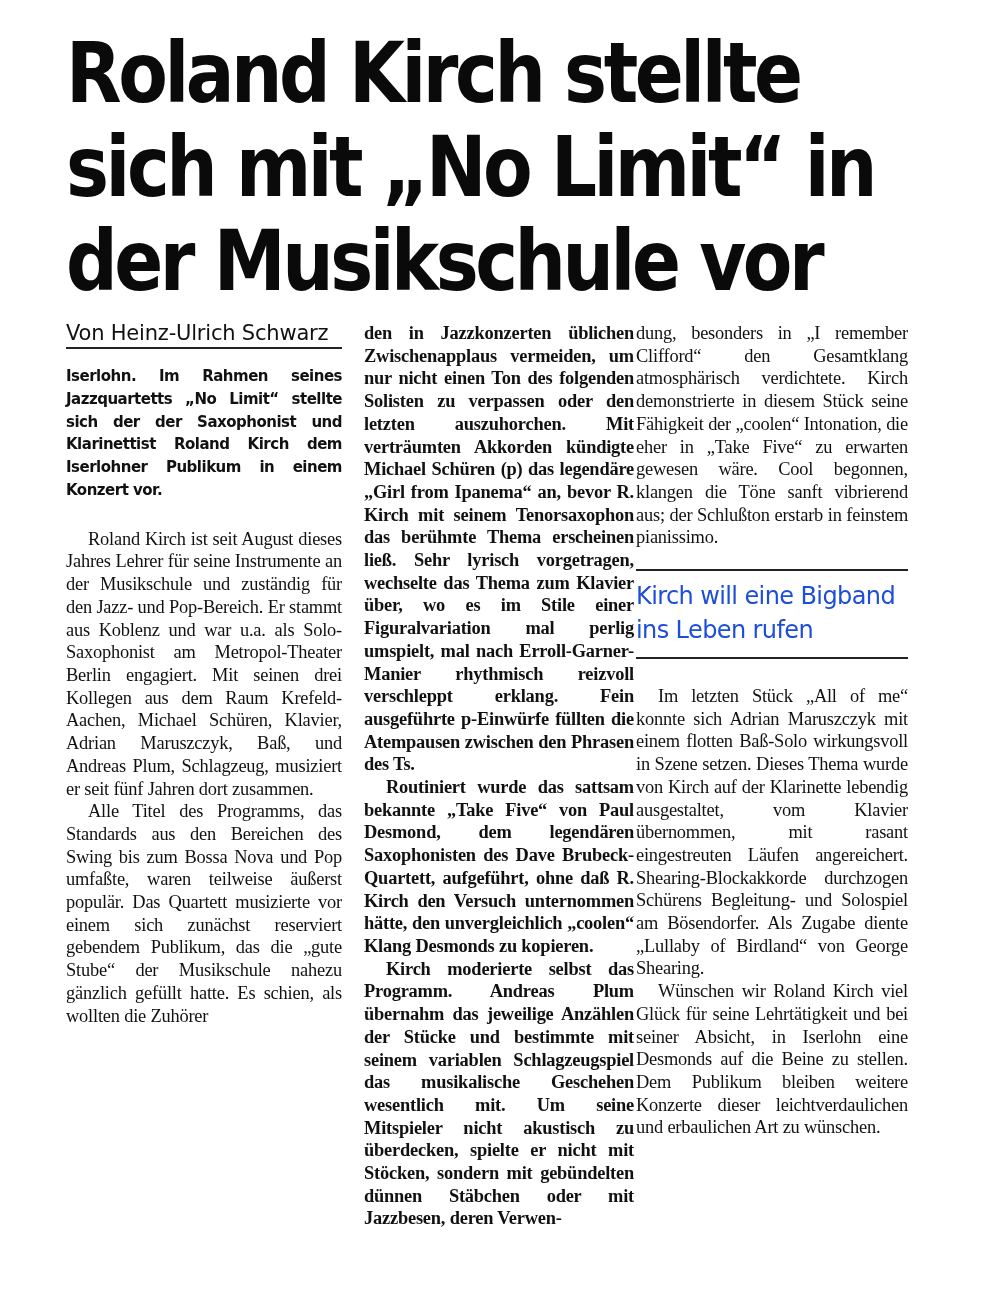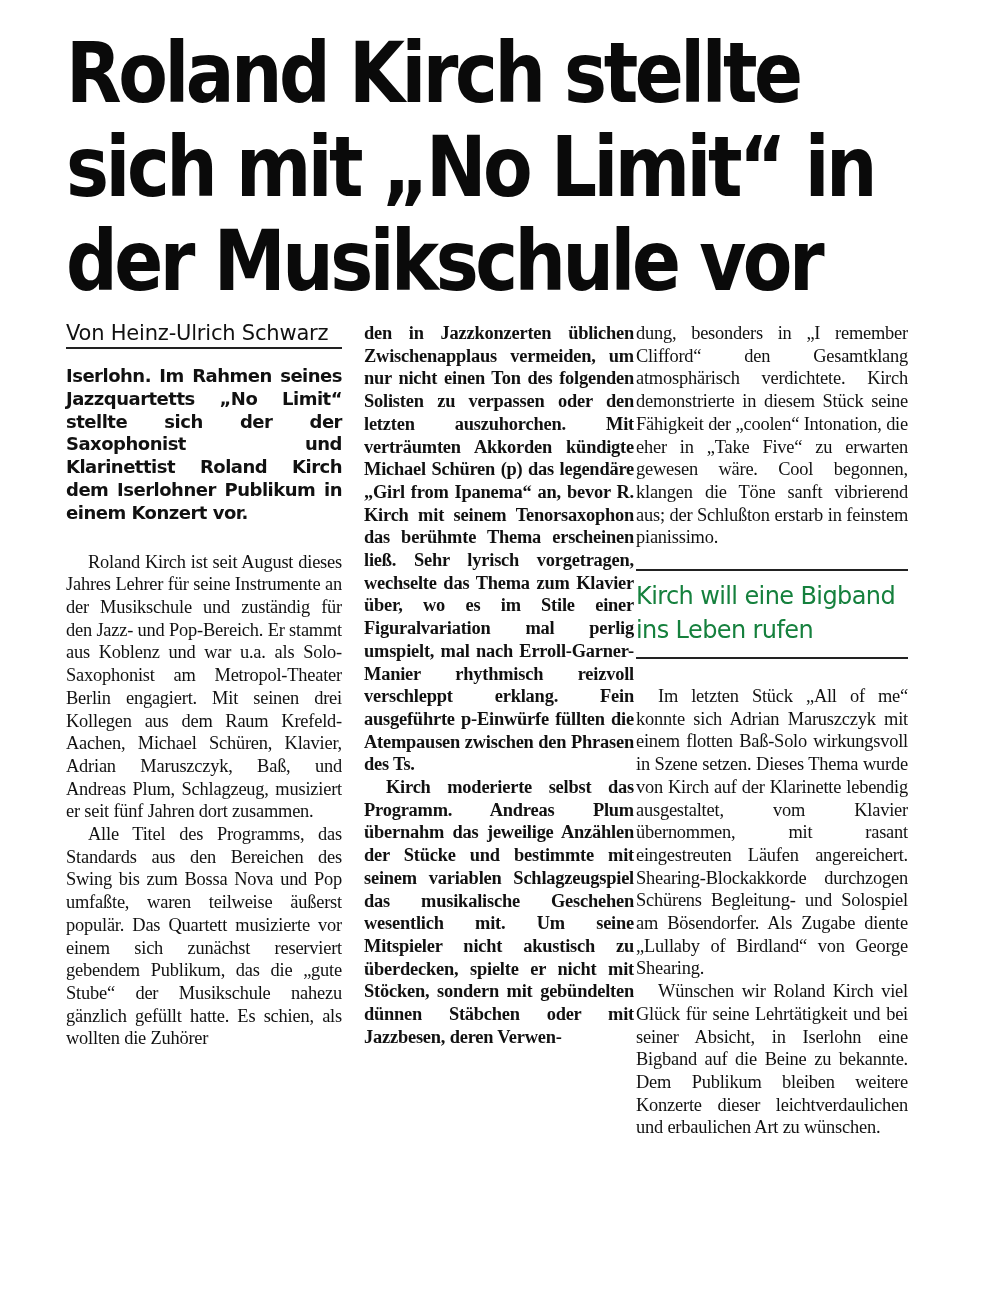--- a/index.html
+++ b/index.html
@@ -46,21 +46,21 @@
       font-size: 21px;
       line-height: 22px;
       padding-bottom: 3px;
       border-bottom: 2px solid #222;
       margin-bottom: 16px;
       letter-spacing: -0.2px;
     }
     .lead {
       font-family: "DejaVu Sans", "Liberation Sans", sans-serif;
       font-weight: bold;
-      font-size: 18px;
+      font-size: 15px;
       line-height: 22.8px;
       text-align: justify;
       letter-spacing: -0.5px;
       margin: 0 0 26px 0;
     }
     .para {
       font-size: 18.4px;
       line-height: 22.7px;
       text-align: justify;
       margin: 0;
@@ -70,42 +70,43 @@
     .para.indent { text-indent: 22px; }
     .subhead {
       font-family: "DejaVu Sans", "Liberation Sans", sans-serif;
       font-size: 24px;
       line-height: 34px;
       letter-spacing: -0.6px;
       border-top: 2px solid #222;
       border-bottom: 2px solid #222;
       padding: 8px 0 10px 0;
       margin: 20px 0 26px 0;
-      color: #15803d;
+      color: #1d4ed8;
     }
   </style>
 </head>
 <body>
 
 <h1 class="headline">
   <span>Roland Kirch stellte</span>
   <span>sich mit „No Limit“ in</span>
   <span>der Musikschule vor</span>
 </h1>
 
 <div class="col col1">
   <div class="byline">Von Heinz-Ulrich Schwarz</div>
   <p class="lead">Iserlohn. Im Rahmen seines Jazzquartetts „No Limit“ stellte sich der der Saxophonist und Klarinettist Roland Kirch dem Iserlohner Publikum in einem Konzert vor.</p>
   <p class="para indent">Roland Kirch ist seit August dieses Jahres Lehrer für seine Instrumente an der Musikschule und zuständig für den Jazz- und Pop-Bereich. Er stammt aus Koblenz und war u.a. als Solo-Saxophonist am Metropol-Theater Berlin engagiert. Mit seinen drei Kollegen aus dem Raum Krefeld-Aachen, Michael Schüren, Klavier, Adrian Maruszczyk, Baß, und Andreas Plum, Schlagzeug, musiziert er seit fünf Jahren dort zusammen.</p>
   <p class="para indent">Alle Titel des Programms, das Standards aus den Bereichen des Swing bis zum Bossa Nova und Pop umfaßte, waren teilweise äußerst populär. Das Quartett musizierte vor einem sich zunächst reserviert gebendem Publikum, das die „gute Stube“ der Musikschule nahezu gänzlich gefüllt hatte. Es schien, als wollten die Zuhörer</p>
 </div>
 
 <div class="col col2">
   <p class="para">den in Jazzkonzerten üblichen Zwischenapplaus vermeiden, um nur nicht einen Ton des folgenden Solisten zu verpassen oder den letzten auszuhorchen. Mit verträumten Akkorden kündigte Michael Schüren (p) das legendäre „Girl from Ipanema“ an, bevor R. Kirch mit seinem Tenorsaxophon das berühmte Thema erscheinen ließ. Sehr lyrisch vorgetragen, wechselte das Thema zum Klavier über, wo es im Stile einer Figuralvariation mal perlig umspielt, mal nach Erroll-Garner-Manier rhythmisch reizvoll verschleppt erklang. Fein ausgeführte p-Einwürfe füllten die Atempausen zwischen den Phrasen des Ts.</p>
+  <p class="para indent">Routiniert wurde das sattsam bekannte „Take Five“ von Paul Desmond, dem legendären Saxophonisten des Dave Brubeck-Quartett, aufgeführt, ohne daß R. Kirch den Versuch unternommen hätte, den unvergleichlich „coolen“ Klang Desmonds zu kopieren.</p>
   <p class="para indent">Kirch moderierte selbst das Programm. Andreas Plum übernahm das jeweilige Anzählen der Stücke und bestimmte mit seinem variablen Schlagzeugspiel das musikalische Geschehen wesentlich mit. Um seine Mitspieler nicht akustisch zu überdecken, spielte er nicht mit Stöcken, sondern mit gebündelten dünnen Stäbchen oder mit Jazzbesen, deren Verwen-</p>
 </div>
 
 <div class="col col3">
   <p class="para">dung, besonders in „I remember Clifford“ den Gesamtklang atmosphärisch verdichtete. Kirch demonstrierte in diesem Stück seine Fähigkeit der „coolen“ Intonation, die eher in „Take Five“ zu erwarten gewesen wäre. Cool begonnen, klangen die Töne sanft vibrierend aus; der Schlußton erstarb in feinstem pianissimo.</p>
   <div class="subhead">Kirch will eine Bigband ins Leben rufen</div>
   <p class="para indent">Im letzten Stück „All of me“ konnte sich Adrian Maruszczyk mit einem flotten Baß-Solo wirkungsvoll in Szene setzen. Dieses Thema wurde von Kirch auf der Klarinette lebendig ausgestaltet, vom Klavier übernommen, mit rasant eingestreuten Läufen angereichert. Shearing-Blockakkorde durchzogen Schürens Begleitung- und Solospiel am Bösendorfer. Als Zugabe diente „Lullaby of Birdland“ von George Shearing.</p>
-  <p class="para indent">Wünschen wir Roland Kirch viel Glück für seine Lehrtätigkeit und bei seiner Absicht, in Iserlohn eine Bigband auf die Beine zu bekannte. Dem Publikum bleiben weitere Konzerte dieser leichtverdaulichen und erbaulichen Art zu wünschen.</p>
+  <p class="para indent">Wünschen wir Roland Kirch viel Glück für seine Lehrtätigkeit und bei seiner Absicht, in Iserlohn eine Desmonds auf die Beine zu stellen. Dem Publikum bleiben weitere Konzerte dieser leichtverdaulichen und erbaulichen Art zu wünschen.</p>
 </div>
 
 </body></html>

